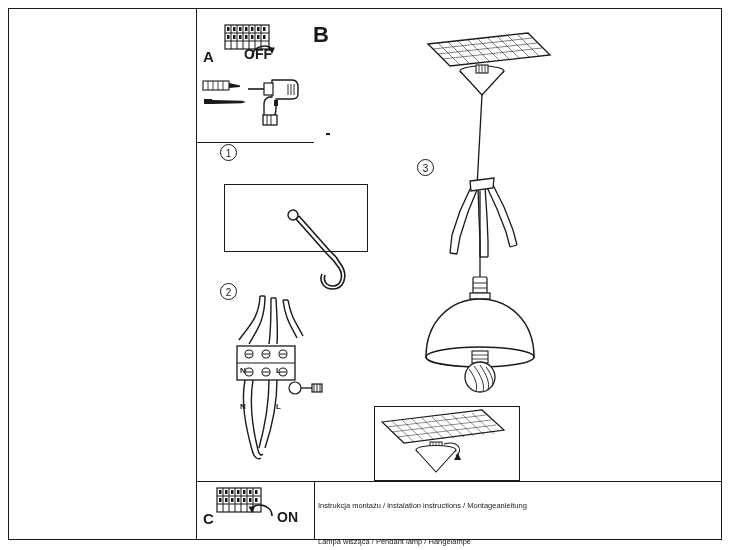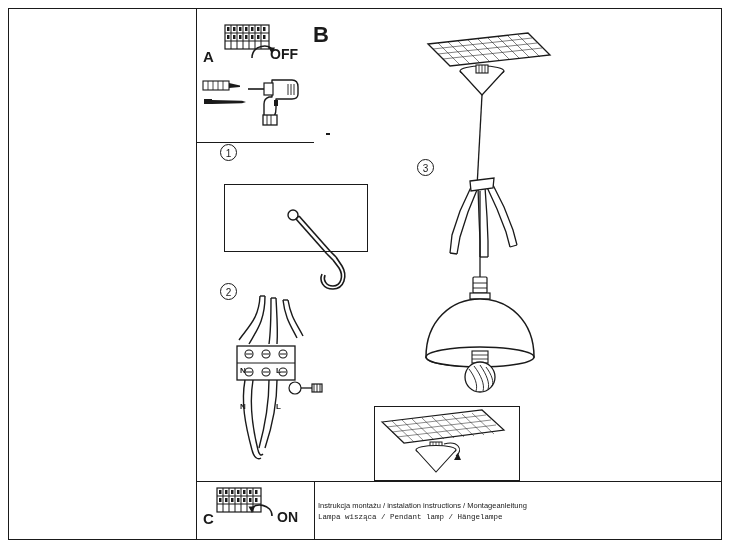--- a/index.html
+++ b/index.html
@@ -135,21 +135,21 @@
       </g>
     </svg>
   </div>
 
   <div class="abs" style="left:250px; top:40px;">
     <svg width="26" height="22" viewBox="0 0 26 22">
       <path d="M2,18 C2,5 20,3 22,10" fill="none" stroke="#1a1a1a" stroke-width="1.6"></path>
       <path d="M22,14 L18.5,7.5 L25,7.5 Z" fill="#1a1a1a"></path>
     </svg>
   </div>
-  <div class="abs onoff" style="left:270px; top:46px;">OFF</div>
+  <div class="abs onoff" style="left:244px; top:46px;">OFF</div>
 
   <div class="abs" style="left:202px; top:78px;">
     <svg width="62" height="32" viewBox="0 0 62 32">
 
       <rect x="1" y="3" width="26" height="9" fill="#fff" stroke="#1a1a1a" stroke-width="1.1"></rect>
       <g stroke="#1a1a1a" stroke-width="0.8">
         <line x1="6" y1="3" x2="6" y2="12"></line>
         <line x1="11" y1="3" x2="11" y2="12"></line>
         <line x1="16" y1="3" x2="16" y2="12"></line>
         <line x1="21" y1="3" x2="21" y2="12"></line>
@@ -392,17 +392,17 @@
 
       <path d="M66,40 C80,36 86,46 78,52" fill="none" stroke="#1a1a1a" stroke-width="1.1"></path>
       <path d="M80,49 L76,56 L83,56 Z" fill="#1a1a1a"></path>
 
       <ellipse cx="58" cy="46" rx="20" ry="4.5" fill="#fff" stroke="#1a1a1a" stroke-width="1.1"></ellipse>
       <path d="M38,46 L58,68 L78,46" fill="#fff" stroke="#1a1a1a" stroke-width="1.1"></path>
     </svg>
   </div>
 
   <div class="abs footer-text" style="left:318px; top:500px;">Instrukcja montażu / instalation instructions / Montageanleitung</div>
-  <div class="abs footer-text" style="left:318px; top:512px;font-family:Liberation Mono, monospace;">Lampa wisząca / Pendant lamp / Hängelampe</div>
+  <div class="abs footer-text" style="left:318px; top:536px;">Lampa wisząca / Pendant lamp / Hängelampe</div>
 
   <div class="abs" style="left:326px; top:133px; width:4px; height:2px; background:#1a1a1a;"></div>
 
 </div>
 
 </body></html>

